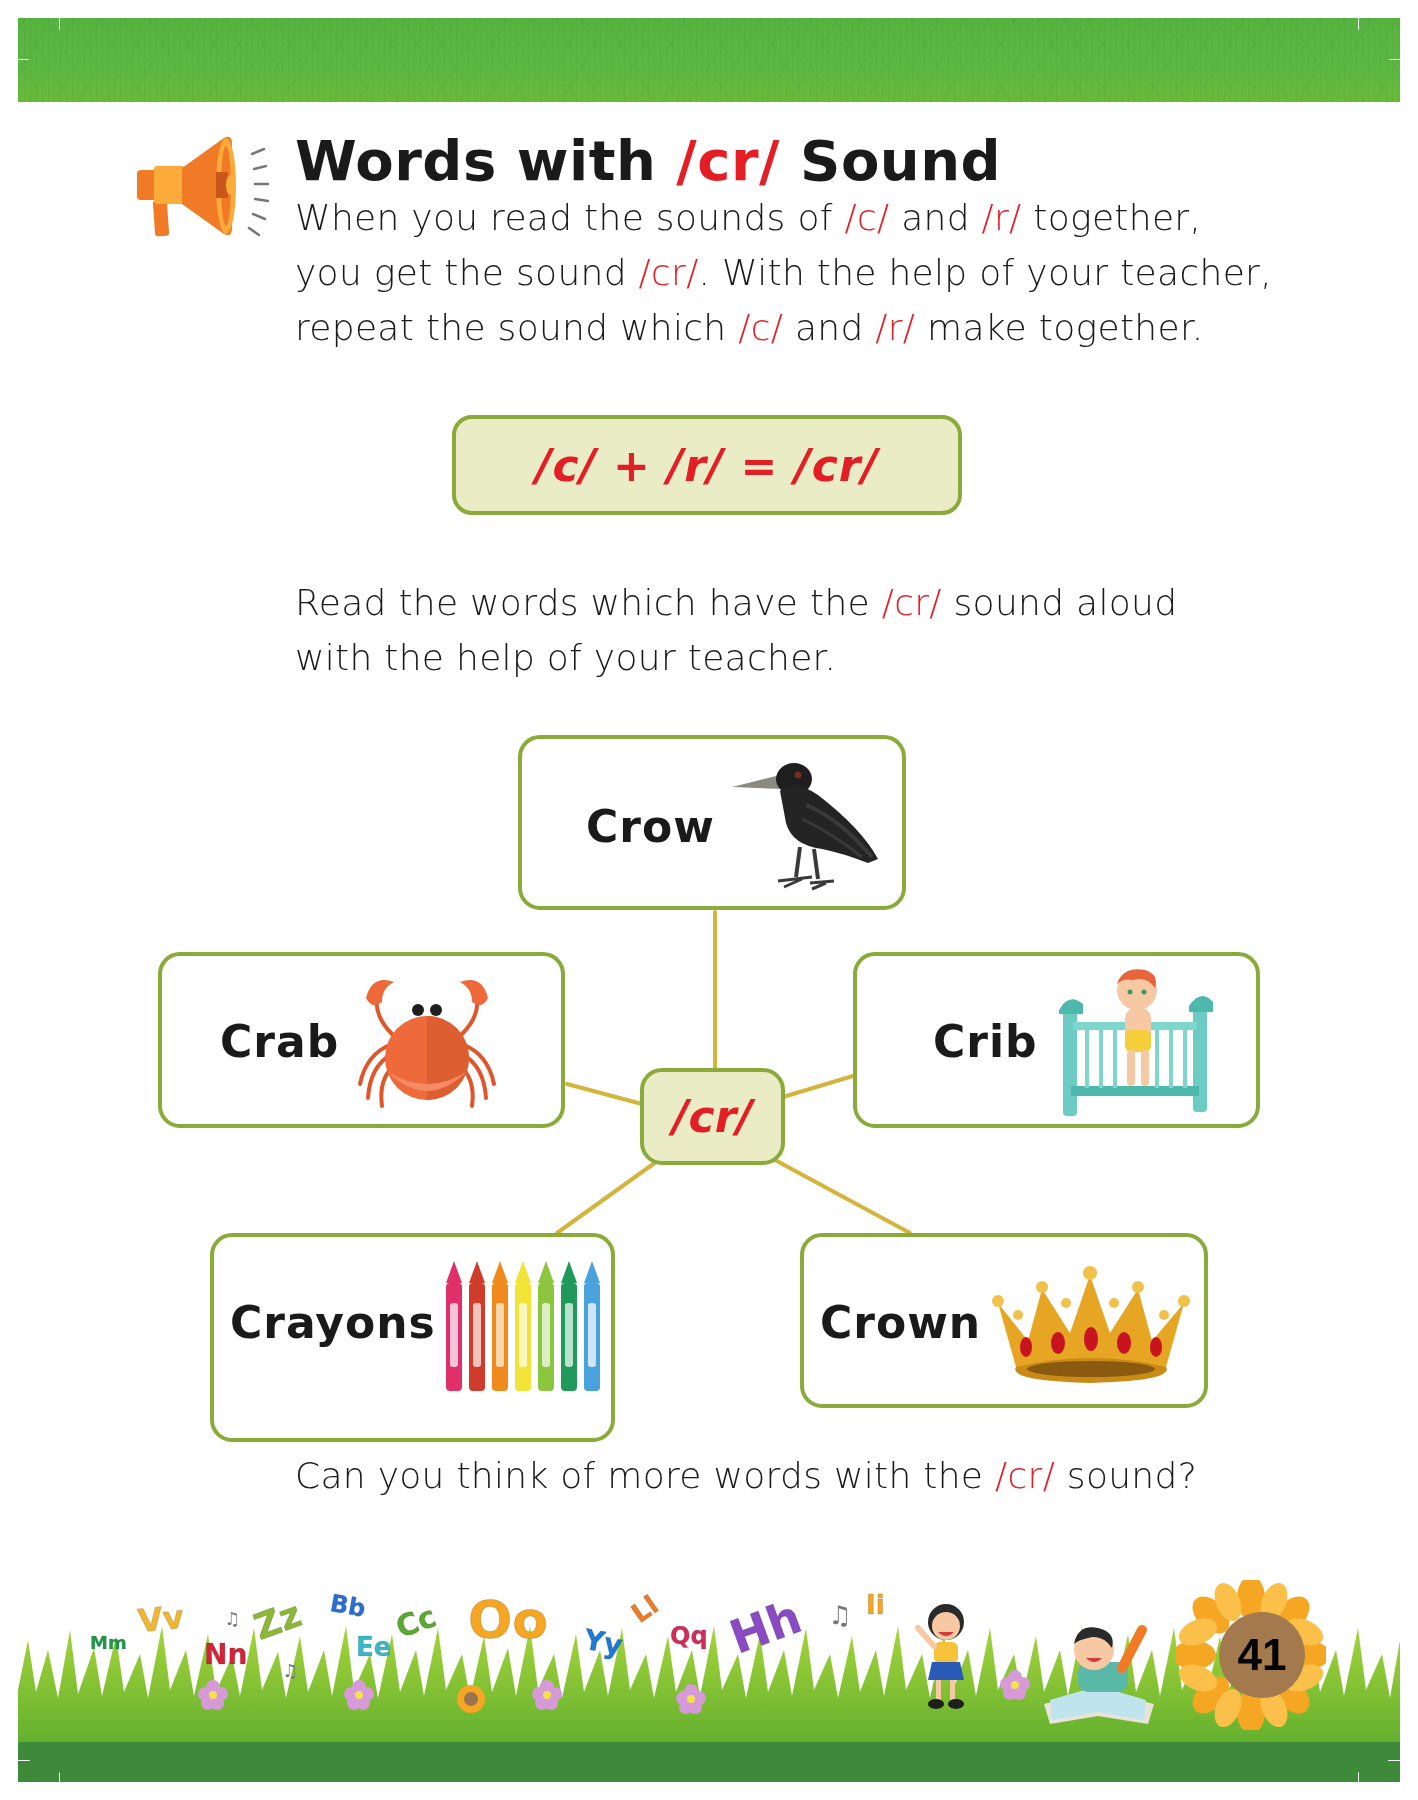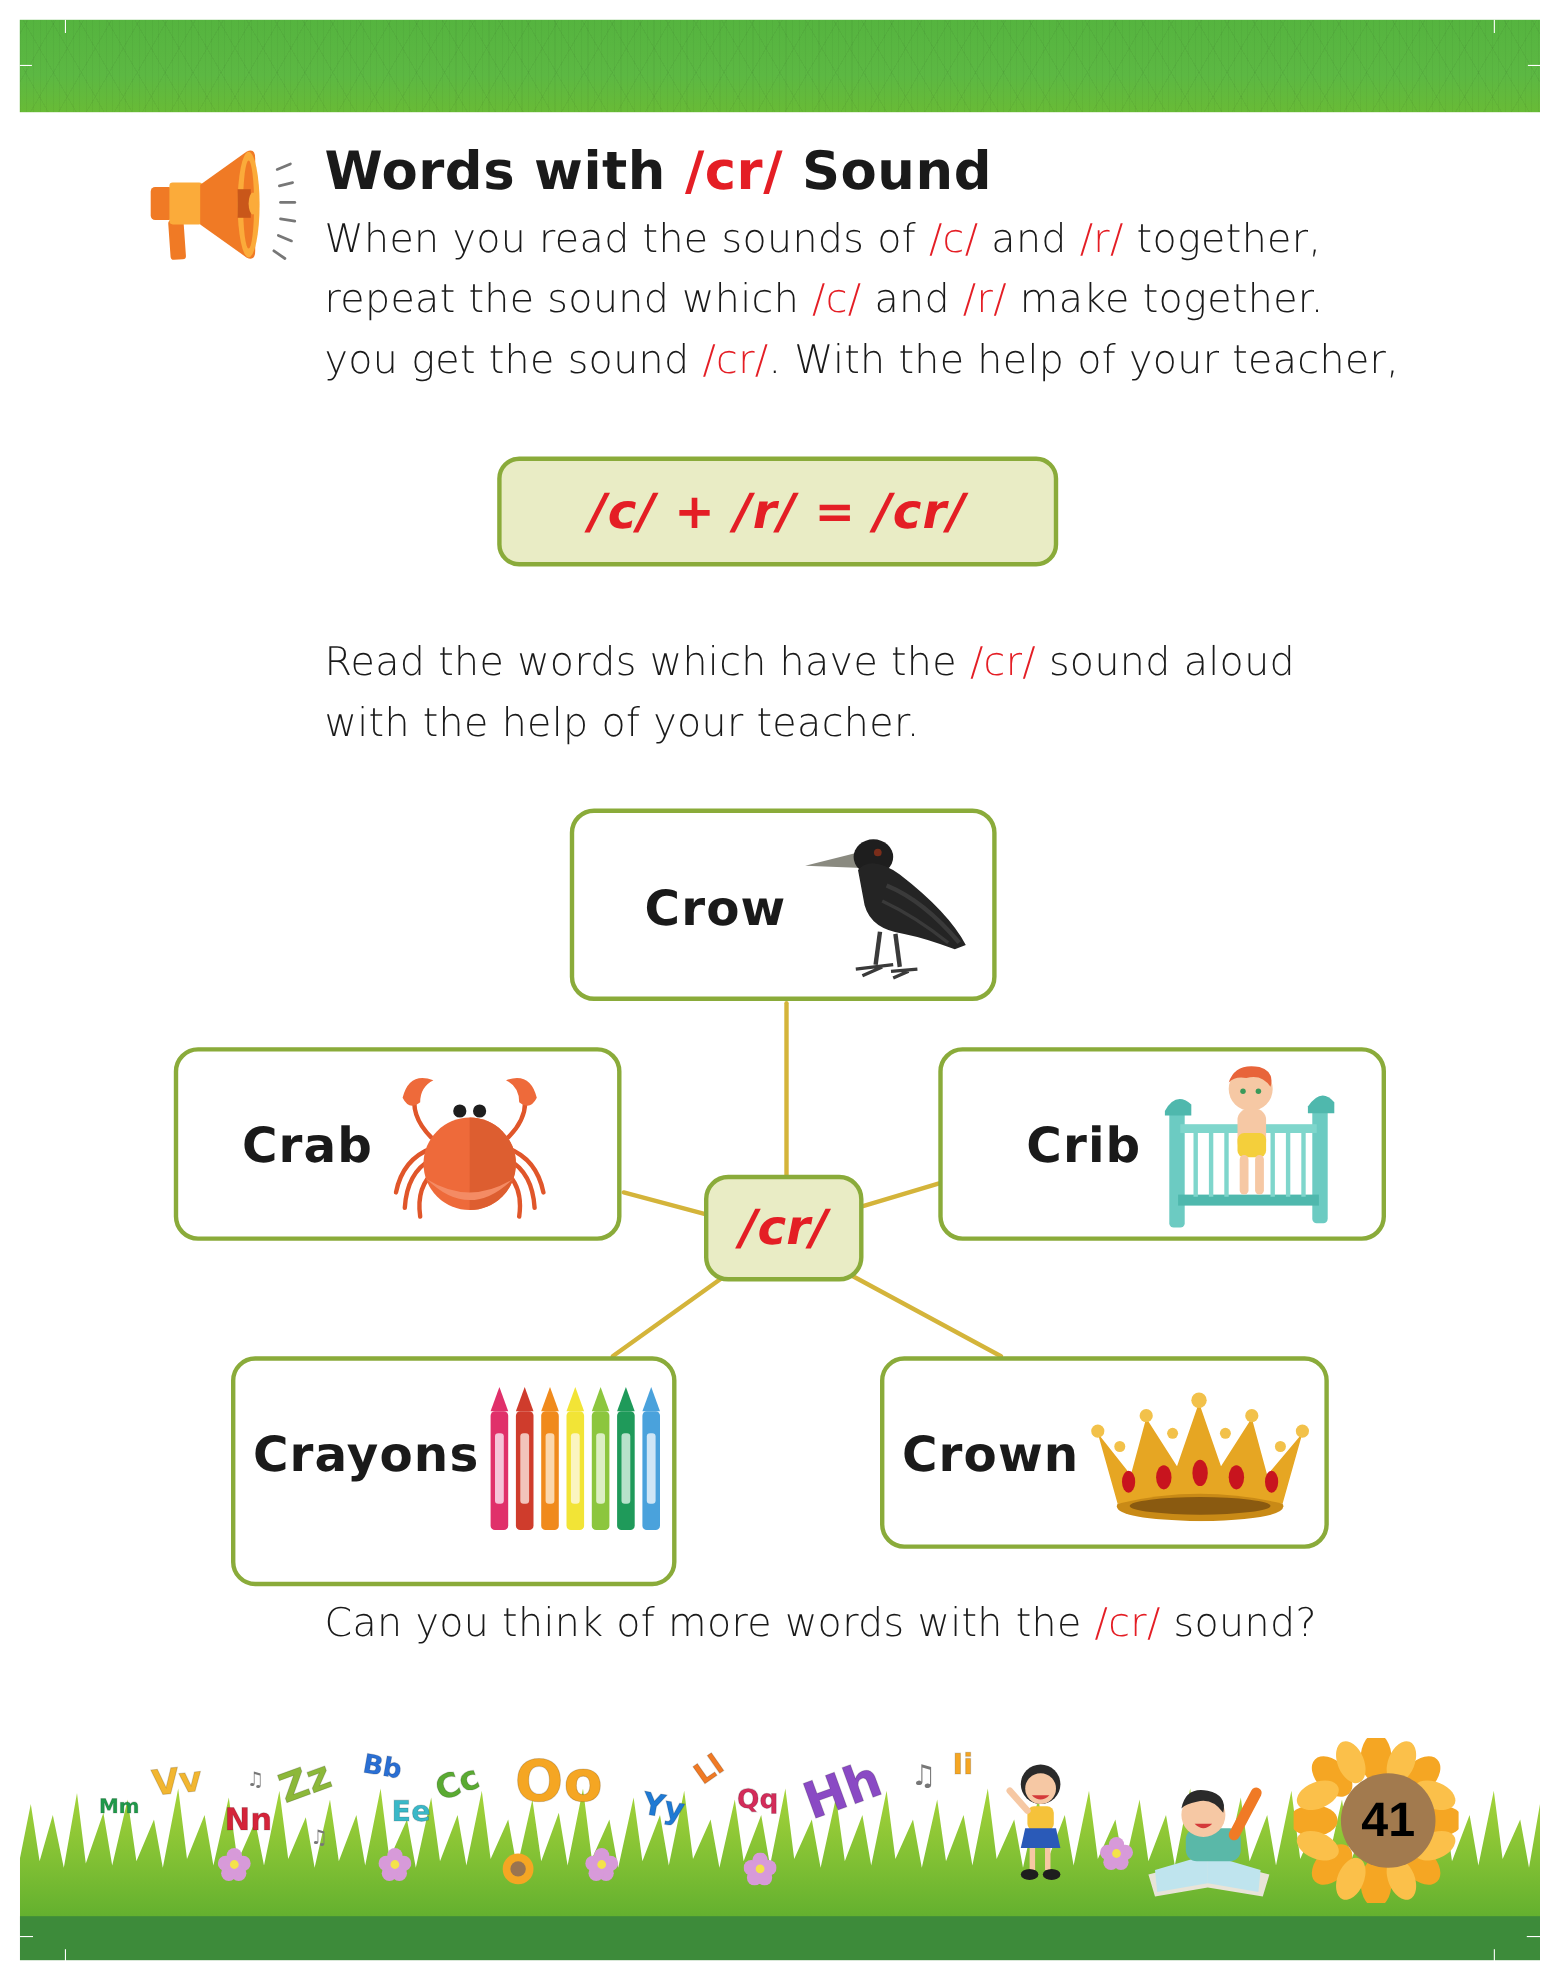--- a/index.html
+++ b/index.html
@@ -17,21 +17,21 @@
       repeating-linear-gradient(90deg, rgba(0,0,0,0.035) 0 1px, transparent 1px 6px),
       repeating-linear-gradient(60deg, rgba(0,0,0,0.04) 0 1px, transparent 1px 22px),
       repeating-linear-gradient(-60deg, rgba(0,0,0,0.04) 0 1px, transparent 1px 22px);
   }
   .crop-mark { position: absolute; background: #ffffff; }
 
   .megaphone { position: absolute; left: 132px; top: 132px; width: 140px; height: 110px; }
 
   .title {
     position: absolute; left: 295px; top: 128px;
-    font-family: "DejaVu Sans", sans-serif; font-weight: bold; font-size: 48px; letter-spacing: 0.5px;
+    font-family: "DejaVu Sans", sans-serif; font-weight: bold; font-size: 56px; letter-spacing: 0.5px;
     color: #1a1a1a;
   }
   .red { color: #e41e25; }
   .para {
     position: absolute; left: 295px;
     font-family: "DejaVu Sans", sans-serif; font-size: 36px; line-height: 55px; color: #1a1a1a;
     letter-spacing: 0.3px; font-weight: 300;
   }
   .intro { top: 190px; width: 1050px; }
   .read { top: 575px; width: 1000px; }
@@ -108,22 +108,22 @@
     <line x1="123" y1="67" x2="136" y2="69"></line>
     <line x1="121" y1="82" x2="133" y2="87"></line>
     <line x1="117" y1="96" x2="127" y2="103"></line>
   </g>
 </svg>
 
 <div class="title"><span>Words with </span><span class="red">/cr/</span><span> Sound</span></div>
 
 <div class="para intro">
   <div><span>When you read the sounds of </span><span class="red">/c/</span><span> and </span><span class="red">/r/</span><span> together,</span></div>
+  <div><span>you get the sound </span><span class="red">/cr/</span><span>. With the help of your teacher,</span></div>
   <div><span>repeat the sound which </span><span class="red">/c/</span><span> and </span><span class="red">/r/</span><span> make together.</span></div>
-  <div><span>you get the sound </span><span class="red">/cr/</span><span>. With the help of your teacher,</span></div>
 </div>
 
 <div class="formula-box">/c/ + /r/ = /cr/</div>
 
 <div class="para read">
   <div><span>Read the words which have the </span><span class="red">/cr/</span><span> sound aloud</span></div>
   <div>with the help of your teacher.</div>
 </div>
 
 <svg class="connector" viewBox="0 0 1418 1800">

